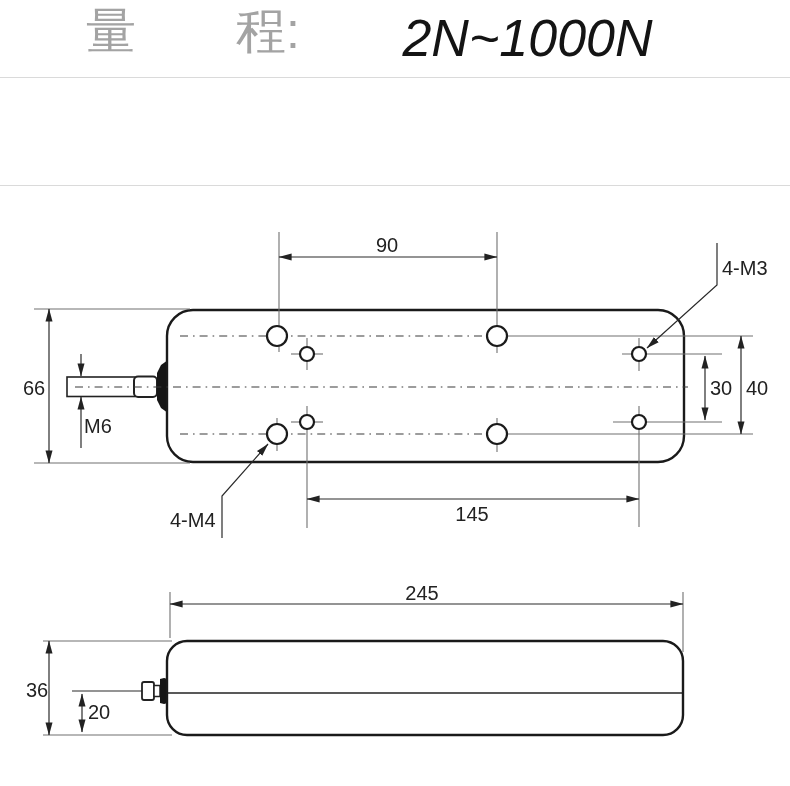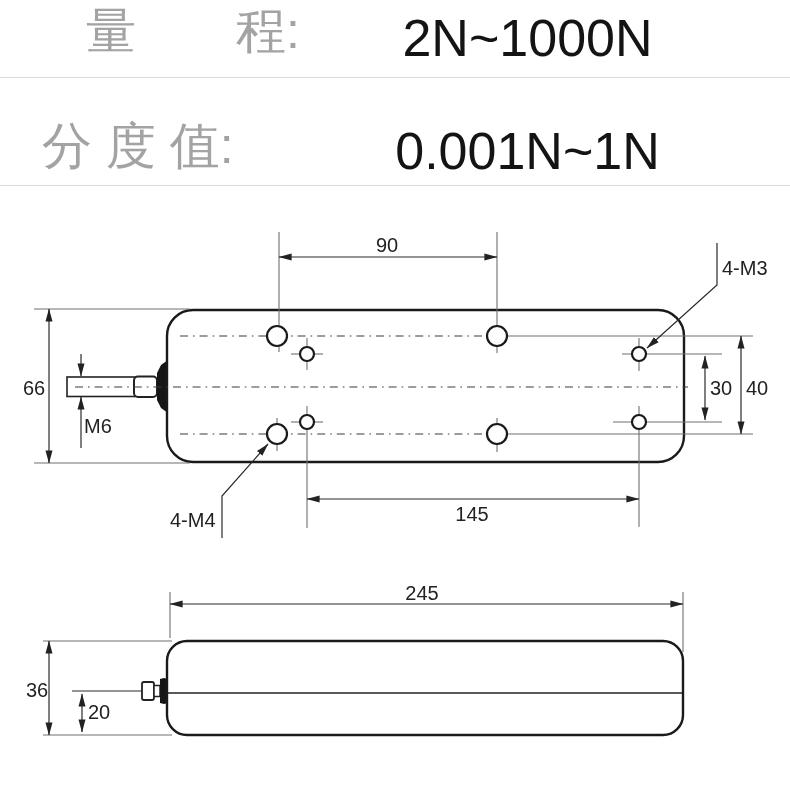--- a/index.html
+++ b/index.html
@@ -25,44 +25,40 @@
     letter-spacing:0px;
   }
   .spec-row.r1 .spec-label{top:6px;margin-left:44px;}
   .spec-row.r2 .spec-label{top:44px;}
   .spec-value{
     position:absolute;left:330px;width:395px;
     text-align:center;
     font-size:52px;line-height:1;
     color:#141414;
   }
-  .spec-row.r1 .spec-value{top:12px;}
+  .spec-row.r1 .spec-value{top:12px;font-style:italic;}
   .spec-row.r2 .spec-value{top:48px;}
   
   .drawing{position:absolute;top:0;left:0;}
   text.dim{
     font-family:"Liberation Sans", sans-serif;
     font-size:20px;fill:#222222;
   }
 </style>
 </head>
 <body>
 
 <div class="page">
 
   <div class="spec-header">
     <div class="spec-row r1">
       <span class="spec-label">量　　程:</span>
       <span class="spec-value">2N~1000N</span>
     </div>
     <div class="divider d1"></div>
-    <div class="spec-row r2">
-      <span class="spec-label">分 度 值:</span>
-      <span class="spec-value">0.001N~1N</span>
-    </div>
     <div class="divider d2"></div>
   </div>
 
   <svg class="drawing" width="790" height="786" viewBox="0 0 790 786">
     <defs>
       <marker id="ar" markerWidth="14" markerHeight="9" refX="12.6" refY="4.5" orient="auto-start-reverse" markerUnits="userSpaceOnUse">
         <path d="M0,1 L13,4.5 L0,8 Z" fill="#222222"></path>
       </marker>
     </defs>
 

